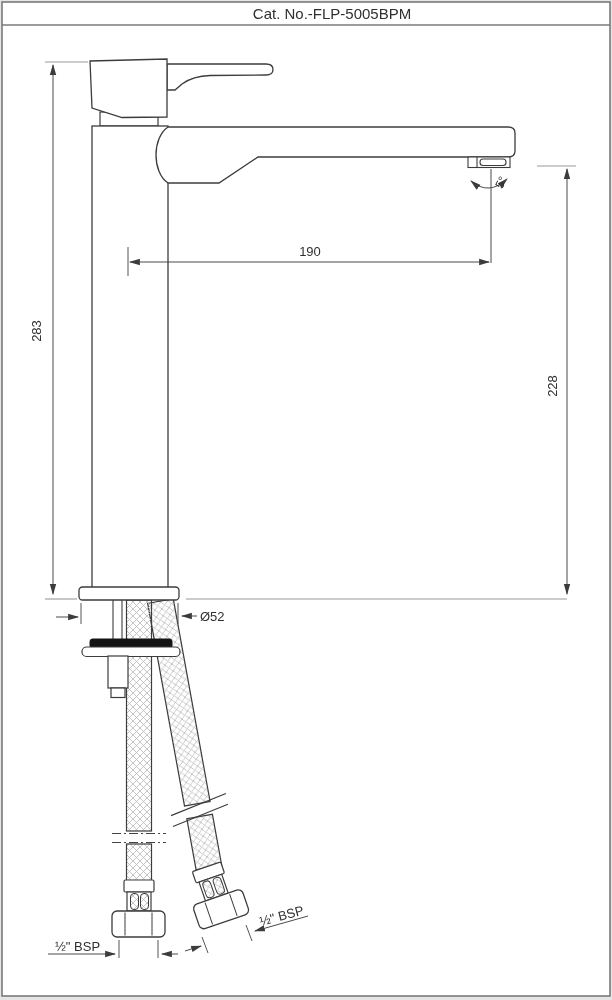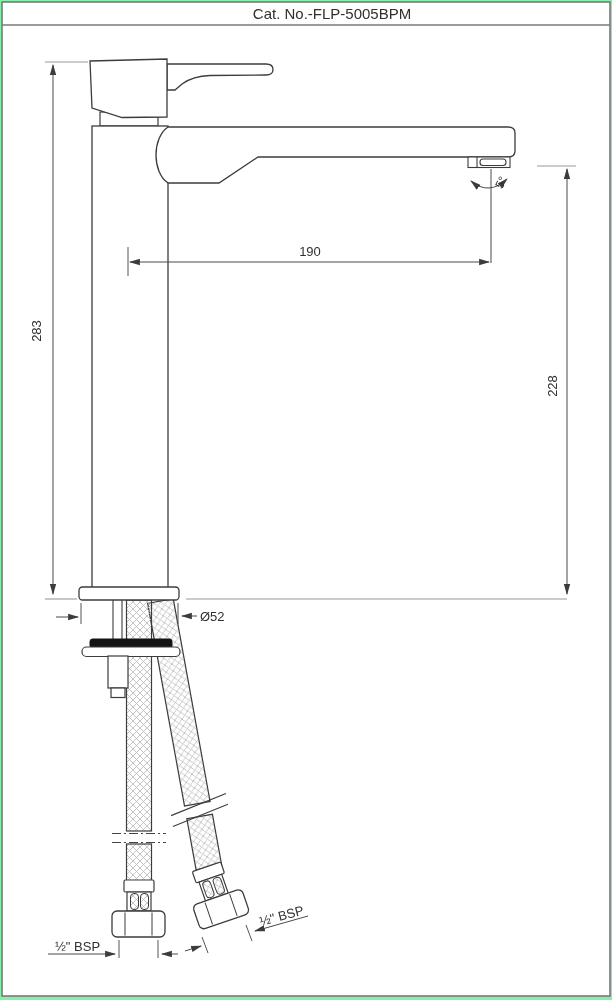--- a/index.html
+++ b/index.html
@@ -1,19 +1,19 @@
 <!DOCTYPE html>
 <html><head>
 <meta charset="utf-8">
 <style>
   html,body{margin:0;padding:0;background:#fff;}
   .page{
     position:relative;
     width:612px;height:1000px;
-    background:#86efac;
+    background:#e5e5e5;
     font-family:"Liberation Sans", sans-serif;
   }
   svg{display:block;}
   text{fill:#303030;}
   .title-text{font-size:15px;}
   .dim-text{font-size:13px;}
   .small-dim{font-size:12px;}
 </style>
 </head>
 <body>

